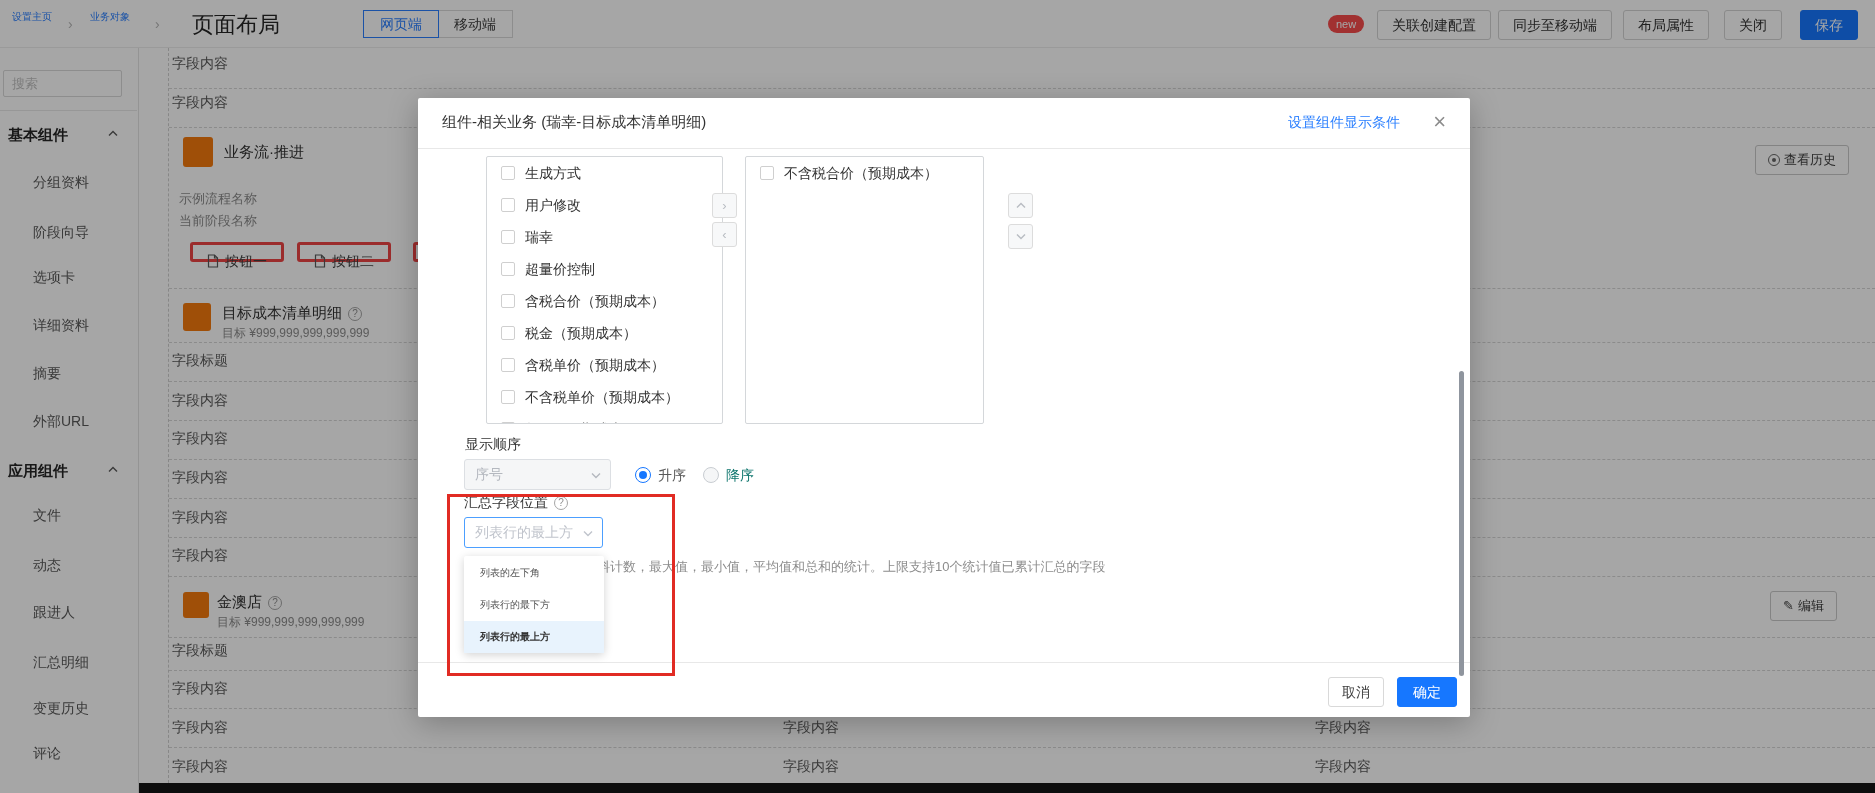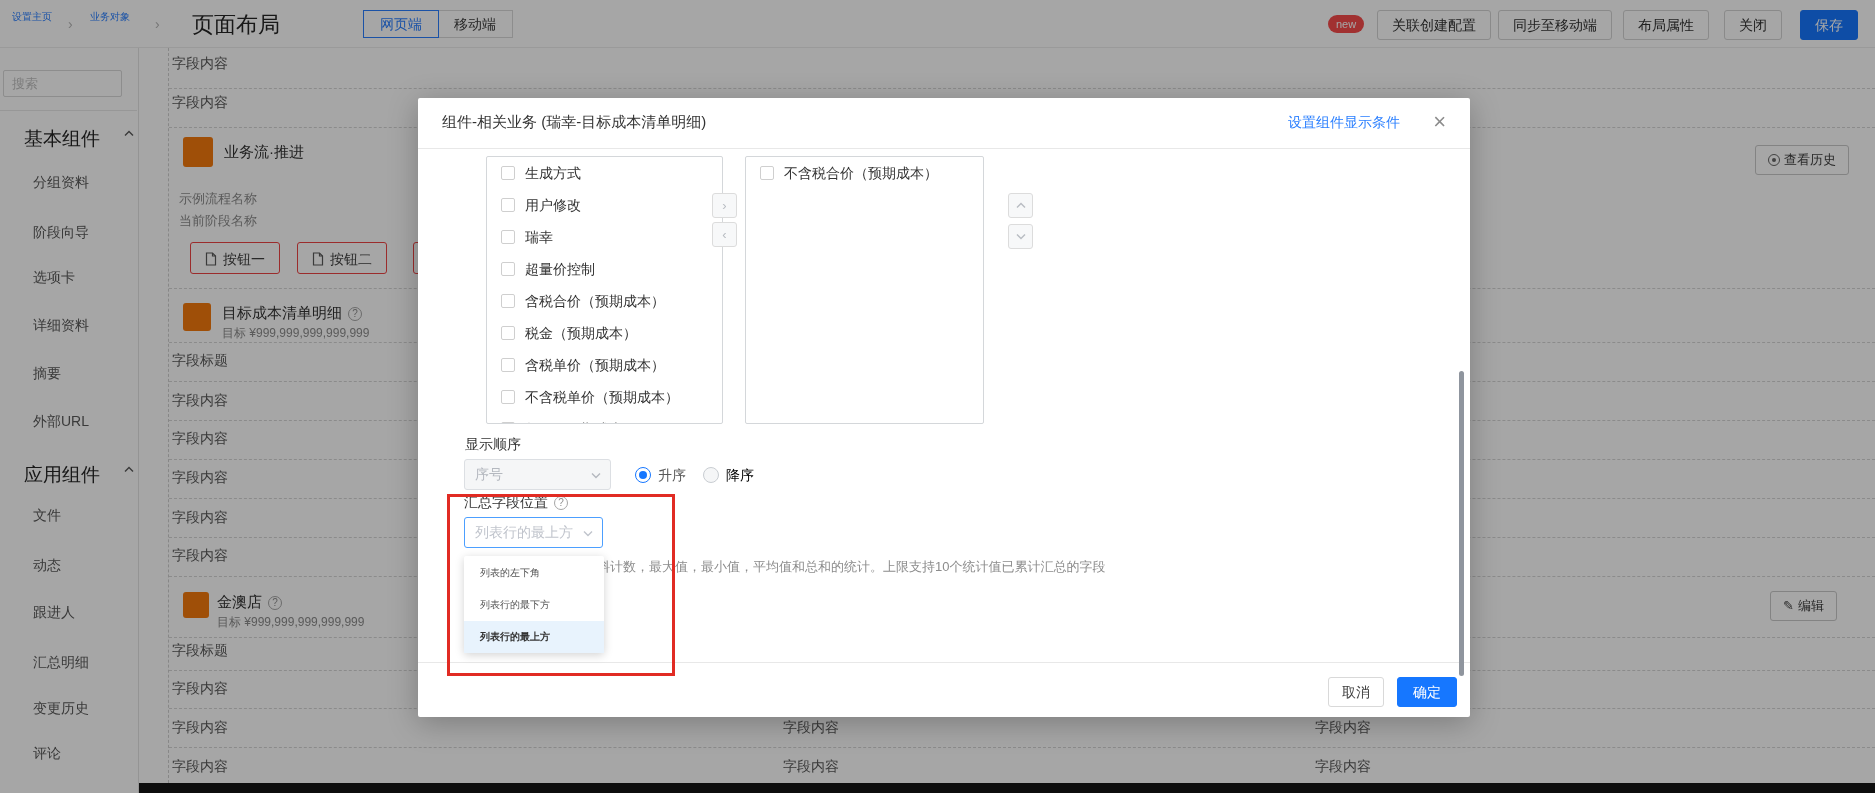--- a/index.html
+++ b/index.html
@@ -15,33 +15,33 @@
   .seg-tab.active { border-color:#2a7fff; color:#2a7fff; z-index:2; }
   .tb-btn { position:absolute; top:10px; height:30px; line-height:28px; padding:0 14px; font-size:14px; color:#333; background:#fff; border:1px solid #d4d4d4; border-radius:3px; text-align:center; cursor:pointer; }
   .tb-btn.primary { background:#1677ff; border-color:#1677ff; color:#fff; }
   .badge-new { position:absolute; top:15px; height:18px; line-height:18px; padding:0 8px; border-radius:9px; background:#f74c4c; color:#fff; font-size:11px; }
 
   
   .sidebar { position:absolute; left:0; top:48px; width:139px; height:745px; background:#fff; border-right:1px solid #e4e4e4; z-index:1; }
   .search-input { position:absolute; left:3px; top:22px; width:119px; height:27px; border:1px solid #d9d9d9; border-radius:2px; font-size:13px; color:#333; padding:0 8px; background:#fff; font-family:inherit; }
   .search-input::placeholder { color:#bfbfbf; }
   .side-divider { position:absolute; left:0; top:62px; width:137px; height:1px; background:#e8e8e8; }
-  .side-sec { position:absolute; left:24px; font-size:19px; color:#262626; font-weight:normal; cursor:pointer; }
+  .side-sec { position:absolute; left:8px; font-size:15px; color:#262626; font-weight:bold; cursor:pointer; }
   .side-sec .chev { position:absolute; left:100px; top:4px; }
   .side-item { position:absolute; left:33px; font-size:14px; color:#595959; cursor:pointer; }
 
   
   .canvas-vline { position:absolute; left:168px; top:48px; width:0; height:735px; border-left:1px dashed #cfcfcf; z-index:1; }
   .hsep { position:absolute; left:169px; width:1706px; height:0; border-top:1px dashed #d6d6d6; z-index:1; }
   .crow { position:absolute; font-size:14px; color:#595959; z-index:1; white-space:nowrap; }
   .orange-sq { position:absolute; border-radius:3px; background:#f57a0d; z-index:1; }
   .blk-title { position:absolute; font-size:15px; color:#333; z-index:1; white-space:nowrap; }
   .blk-sub { position:absolute; font-size:13px; color:#8c8c8c; z-index:1; white-space:nowrap; }
   .target-line { position:absolute; font-size:12px; color:#8c8c8c; z-index:1; white-space:nowrap; }
-  .cv-btn { position:absolute; height:32px; line-height:32px; border:1px solid #ef4444; border-radius:3px; background:#fff; font-size:14px; color:#404040; text-align:center; z-index:1; cursor:pointer; padding:0 14px; }
+  .cv-btn { position:absolute; height:20px; line-height:32px; border:3px solid #ef4444; border-radius:3px; background:#fff; font-size:14px; color:#404040; text-align:center; z-index:1; cursor:pointer; padding:0 14px; }
   .cv-btn .ic { display:inline-block; vertical-align:-2px; margin-right:6px; }
   .side-action { position:absolute; height:30px; line-height:28px; padding:0 12px; border:1px solid #c9c9c9; border-radius:3px; background:#fff; font-size:13px; color:#404040; z-index:1; cursor:pointer; white-space:nowrap; }
   .circle-ic { display:inline-block; width:12px; height:12px; border:1px solid #666; border-radius:50%; position:relative; vertical-align:-2px; margin-right:4px; }
   .circle-ic::after { content:""; position:absolute; left:3px; top:3px; width:4px; height:4px; border-radius:50%; background:#666; }
   .help-ic { display:inline-block; width:14px; height:14px; line-height:12px; border:1px solid #a6a6a6; border-radius:50%; color:#8c8c8c; font-size:10px; text-align:center; vertical-align:1px; margin-left:6px; }
   .bottombar { position:absolute; left:139px; top:783px; width:1736px; height:10px; background:#141414; z-index:1; }
 
   
   .overlay { position:absolute; left:0; top:0; width:1875px; height:793px; background:rgba(0,0,0,.35); z-index:10; }
 
@@ -254,21 +254,21 @@
       <span>序号</span>
       <span class="arrow">
           <svg width="10" height="7" viewBox="0 0 10 7">
             <polyline points="1,1.5 5,5.5 9,1.5" fill="none" stroke="#b4b8bf" stroke-width="1.4"></polyline>
           </svg>
         </span>
     </div>
     <span class="radio on" style="left:217px;top:369px"></span>
     <span class="radio-lbl" style="left:240px;top:369px;color:#595959">升序</span>
     <span class="radio off" style="left:285px;top:369px"></span>
-    <span class="radio-lbl" style="left:308px;top:369px;color:#000000">降序</span>
+    <span class="radio-lbl" style="left:308px;top:369px;color:#0f766e">降序</span>
 
     <div class="form-label" style="left:46px;top:396px"><span>汇总字段位置</span><span class="help-ic">?</span></div>
     <div class="sel focus" style="left:46px;top:419px;width:139px">
       <span>列表行的最上方</span>
       <span class="arrow">
           <svg width="10" height="7" viewBox="0 0 10 7">
             <polyline points="1,1.5 5,5.5 9,1.5" fill="none" stroke="#c0c4cc" stroke-width="1.4"></polyline>
           </svg>
         </span>
     </div>

